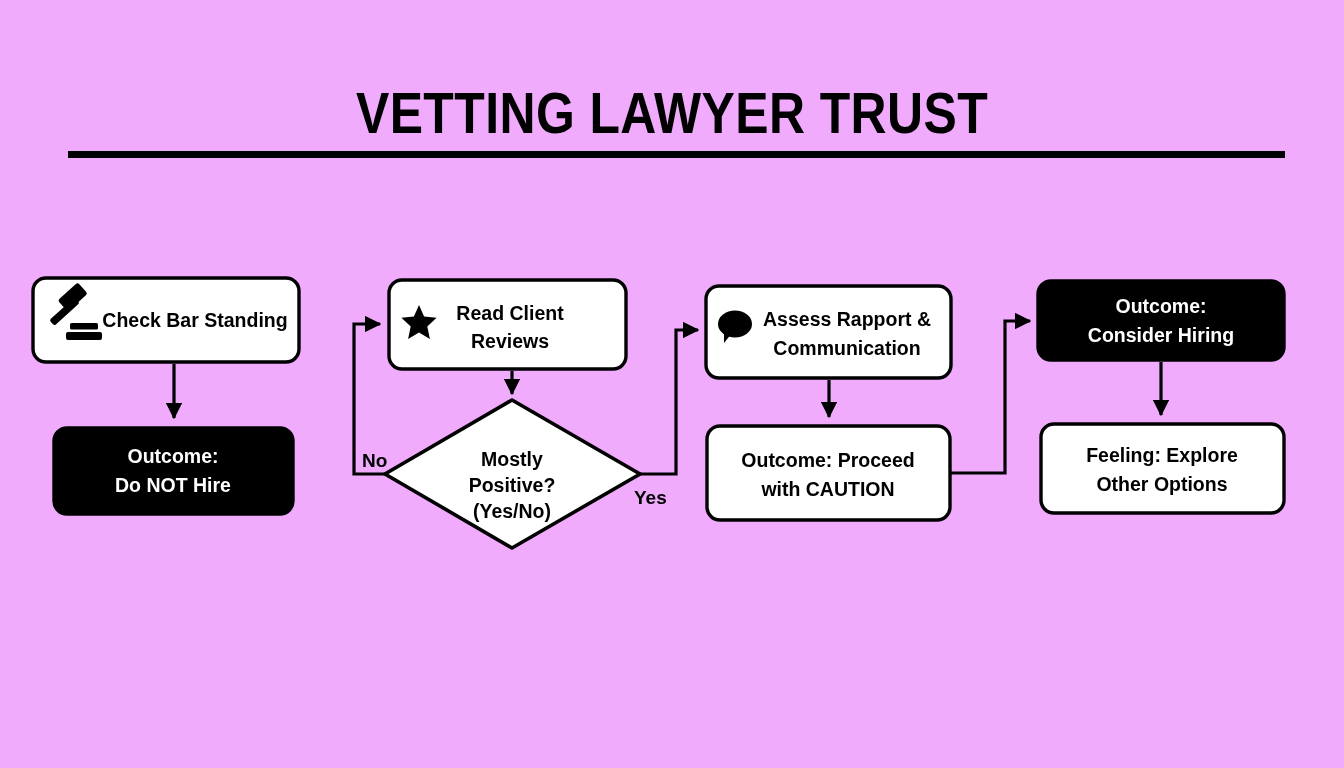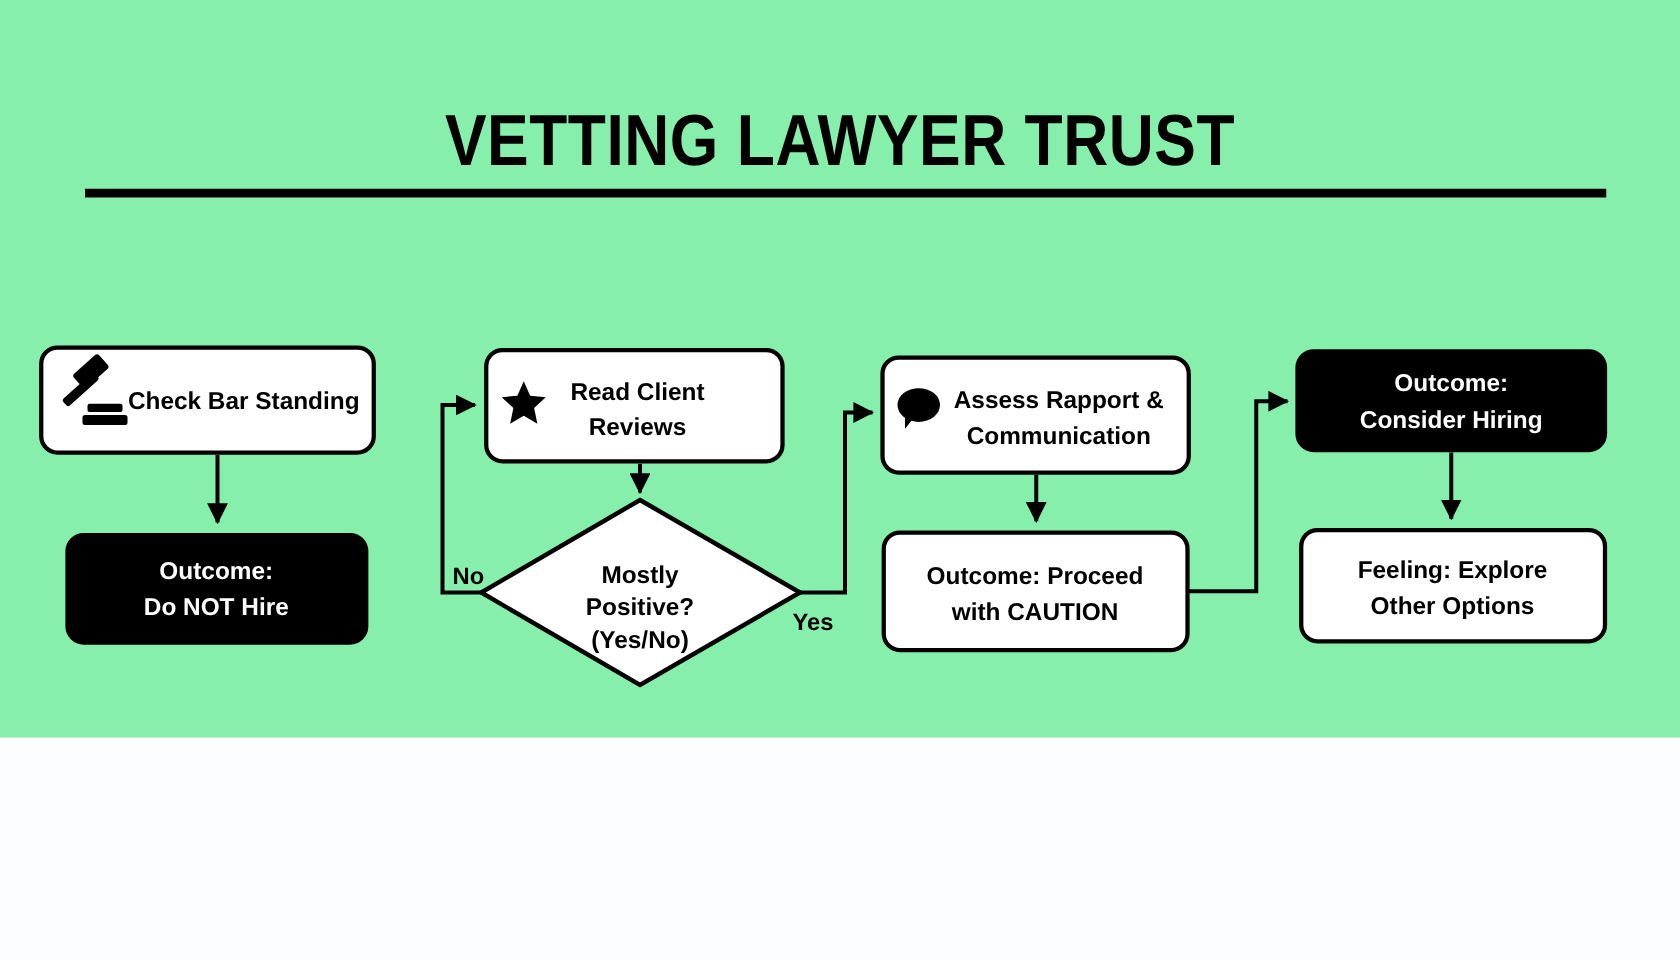--- a/index.html
+++ b/index.html
@@ -10,22 +10,22 @@
   body {
     width: 1344px;
     height: 768px;
     background: #fcfdfe;
     font-family: "Liberation Sans", sans-serif;
     overflow: hidden;
   }
   #page {
     position: relative;
     width: 1344px;
-    height: 590px;
-    background: #86efac;
+    height: 768px;
+    background: #f0abfc;
   }
   #title {
     position: absolute;
     left: 0;
     top: 78px;
     width: 1344px;
     text-align: center;
     font-family: "Liberation Sans", sans-serif;
     font-weight: bold;
     font-size: 58px;

